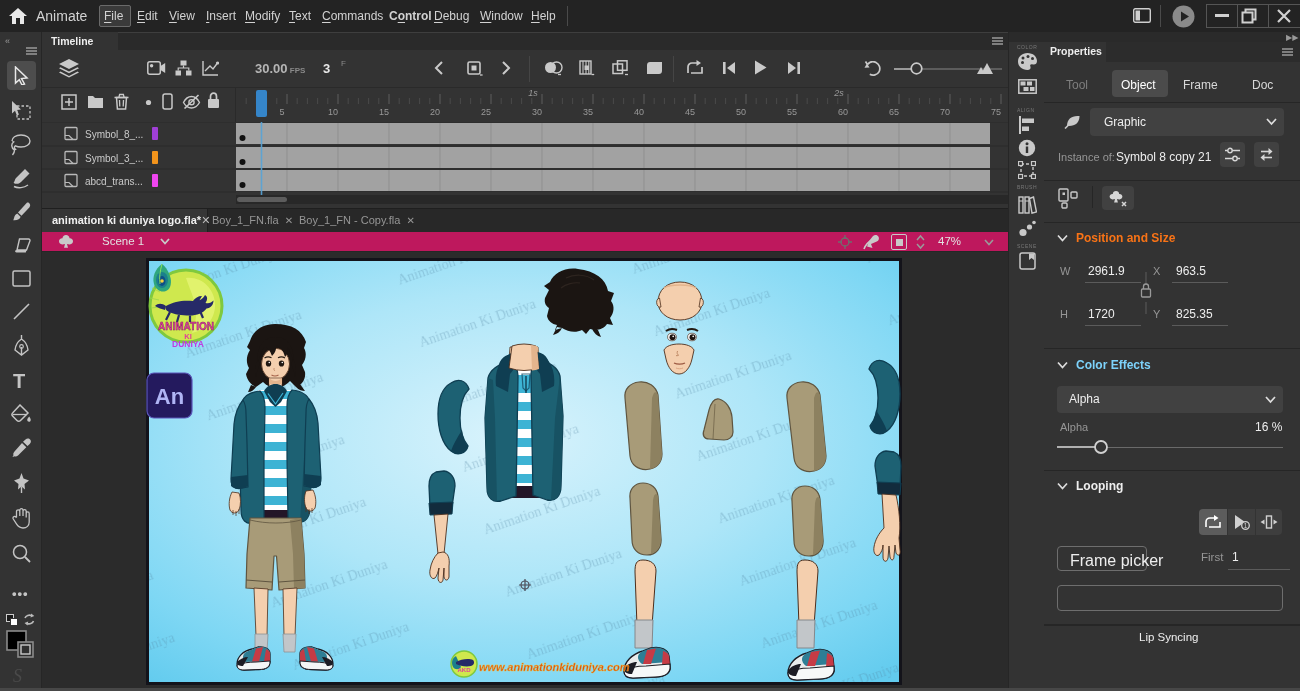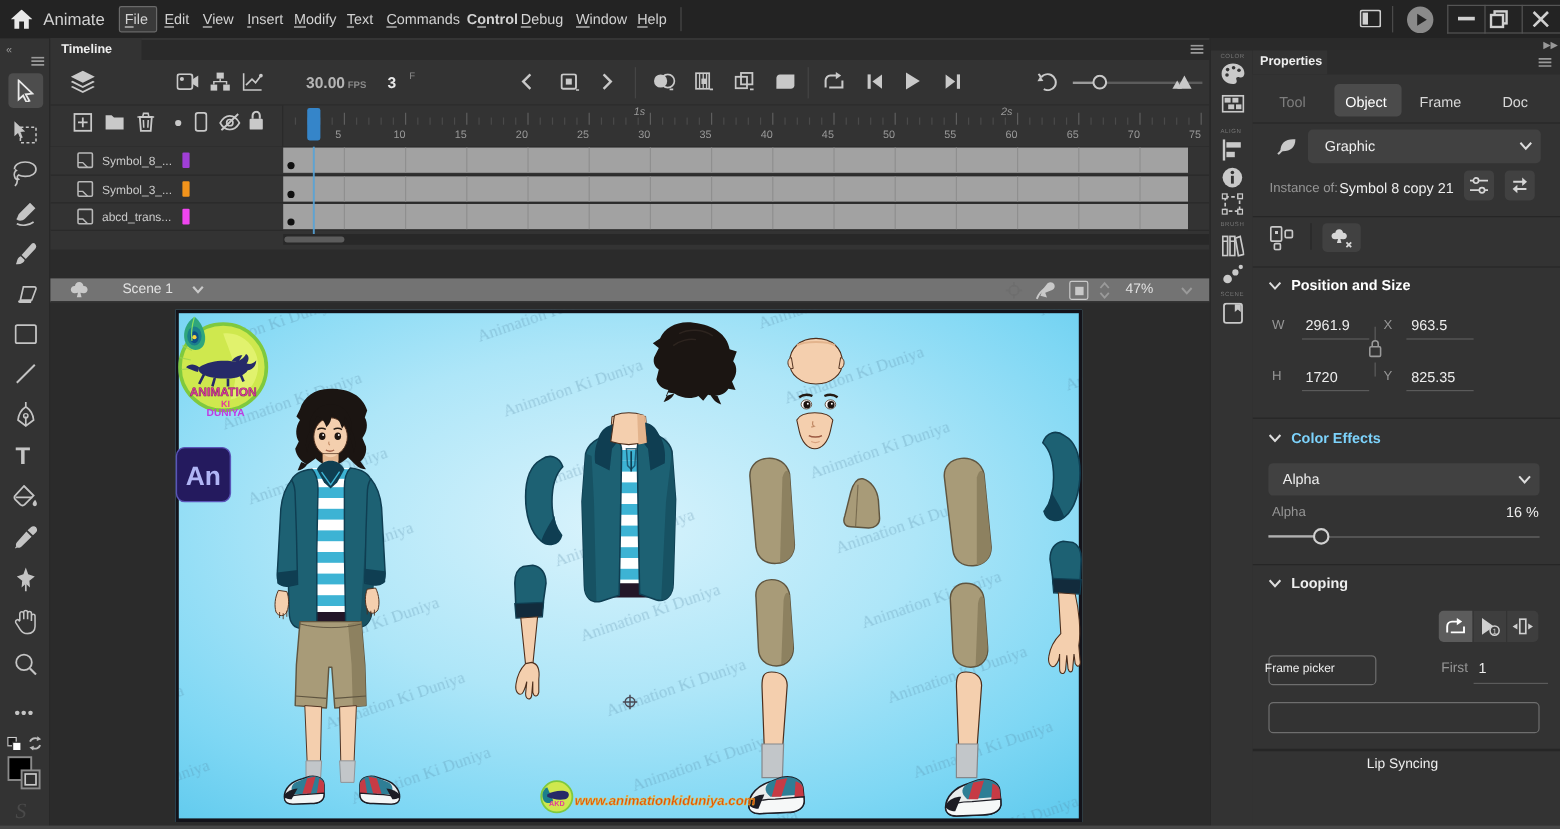--- a/index.html
+++ b/index.html
@@ -437,22 +437,28 @@
           <path d="M0 47 L966 47" stroke="#2a2a2a" stroke-width="1"></path>
           <path d="M0 70 L966 70" stroke="#2a2a2a" stroke-width="1"></path>
           <rect x="194" y="70" width="754" height="3" fill="#333"></rect>
           <path d="M219.5 0 L219.5 73" stroke="#57a4d8" stroke-width="1.6" opacity="0.9"></path>
         </svg>
     
     <div class="abs" style="left:194px;top:163px;width:772px;height:9px;background:#282828;"></div>
     <div class="abs" style="left:195px;top:165px;width:50px;height:5px;background:#5d5d5d;border-radius:3px;"></div>
   </circle></div>
 
-
-  <div class="abs" id="editbar" style="left:42px;top:232px;width:966px;height:20px;background:#737373;border-bottom:1px solid #262626;">
+  <div class="abs" id="doctabs" style="left:42px;top:208px;width:966px;height:24px;background:#282828;border-top:1px solid #1f1f1f;">
+    <div class="abs" style="left:0;top:0;width:166px;height:24px;background:#363636;border-right:1px solid #1f1f1f;"></div>
+    <div class="abs" style="left:10px;top:5px;font-size:11px;font-weight:bold;color:#f0f0f0;">animation ki duniya logo.fla*<span style="font-weight:normal;color:#bbb;">✕</span></div>
+    <div class="abs" style="left:170px;top:5px;font-size:11px;color:#969696;">Boy_1_FN.fla &nbsp;<span style="font-size:10px;">✕</span></div>
+    <div class="abs" style="left:257px;top:5px;font-size:11px;color:#969696;">Boy_1_FN - Copy.fla &nbsp;<span style="font-size:10px;">✕</span></div>
+  </div>
+
+  <div class="abs" id="editbar" style="left:42px;top:232px;width:966px;height:20px;background:#be185d;border-bottom:1px solid #262626;">
     <svg class="abs" style="left:16px;top:2px" width="16" height="16" viewBox="0 0 16 16">
         <path d="M8 1 C10 1 11.5 2.5 11.5 4.3 C13.5 4.1 15 5.5 15 7.3 C15 9.1 13.5 10.5 11.6 10.4 L9 10 L10 13.8 L6 13.8 L7 10 L4.4 10.4 C2.5 10.5 1 9.1 1 7.3 C1 5.5 2.5 4.1 4.5 4.3 C4.5 2.5 6 1 8 1 Z" fill="#c9c9c9"></path>
       </svg>
     <div class="abs" style="left:60px;top:3px;font-size:11.5px;color:#e2e2e2;">Scene 1</div>
     <svg class="abs" style="left:118px;top:6px" width="10" height="7" viewBox="0 0 10 7">
         <path d="M1 1 L5 5.5 L9 1" stroke="#c9c9c9" stroke-width="1.8" fill="none"></path>
       </svg>
     <svg class="abs" style="left:796px;top:3px" width="14" height="14" viewBox="0 0 14 14">
         <circle cx="7" cy="7" r="4" fill="none" stroke="#6e6e6e" stroke-width="1.3"></circle>
         <path d="M7 0 L7 4 M7 10 L7 14 M0 7 L4 7 M10 7 L14 7" stroke="#6e6e6e" stroke-width="1.3"></path>
@@ -760,21 +766,21 @@
     <div class="abs" style="left:58px;top:154px;width:32px;height:24px;background:#414141;border-radius:4px;"></div>
     <svg class="abs" style="left:64px;top:158px" width="19" height="17" viewBox="0 0 19 17">
         <path d="M8 1 C9.8 1 11.2 2.3 11.2 3.9 C13 3.7 14.4 5 14.4 6.6 C14.4 8.2 13 9.5 11.3 9.4 L9 9.1 L9.9 12.5 L6.1 12.5 L7 9.1 L4.7 9.4 C3 9.5 1.6 8.2 1.6 6.6 C1.6 5 3 3.7 4.8 3.9 C4.8 2.3 6.2 1 8 1 Z" fill="#d6d6d6"></path>
         <path d="M14 12 L18 16 M18 12 L14 16" stroke="#d6d6d6" stroke-width="1.5"></path>
       </svg>
     <div class="abs" style="left:0;top:190px;width:256px;height:1px;background:#262626;"></div>
 
     <svg class="abs" style="left:13px;top:202px" width="11" height="8" viewBox="0 0 11 8">
         <path d="M1 1.5 L5.5 6.5 L10 1.5" stroke="#ddd" stroke-width="1.7" fill="none"></path>
       </svg>
-    <div class="abs" style="left:32px;top:199px;font-size:12px;font-weight:bold;color:#ffffff;">Position and Size</div>
+    <div class="abs" style="left:32px;top:199px;font-size:12px;font-weight:bold;color:#f97316;">Position and Size</div>
     <div class="abs" style="left:16px;top:233px;font-size:11px;color:#969696;">W</div>
     <div class="abs" style="left:44px;top:232px;font-size:12px;color:#eee;">2961.9</div>
     <div class="abs" style="left:41px;top:250px;width:56px;height:1px;background:#5b5b5b;"></div>
     <div class="abs" style="left:109px;top:233px;font-size:11px;color:#969696;">X</div>
     <div class="abs" style="left:132px;top:232px;font-size:12px;color:#eee;">963.5</div>
     <div class="abs" style="left:128px;top:250px;width:56px;height:1px;background:#5b5b5b;"></div>
     <div class="abs" style="left:16px;top:276px;font-size:11px;color:#969696;">H</div>
     <div class="abs" style="left:44px;top:275px;font-size:12px;color:#eee;">1720</div>
     <div class="abs" style="left:41px;top:293px;width:56px;height:1px;background:#5b5b5b;"></div>
     <div class="abs" style="left:109px;top:276px;font-size:11px;color:#969696;">Y</div>
@@ -820,21 +826,21 @@
     <svg class="abs" style="left:189px;top:482px" width="17" height="16" viewBox="0 0 17 16">
         <path d="M2 1 L12 8 L2 15 Z" fill="#d0d0d0"></path>
         <circle cx="12.5" cy="11.5" r="3.8" fill="#3e3e3e" stroke="#d0d0d0" stroke-width="1.3"></circle>
         <text x="12.5" y="14" font-size="6.5" fill="#d0d0d0" text-anchor="middle" font-family="Liberation Sans,sans-serif">1</text>
       </svg>
     <svg class="abs" style="left:216px;top:483px" width="18" height="14" viewBox="0 0 18 14">
         <rect x="6.5" y="1" width="5" height="12" fill="none" stroke="#d0d0d0" stroke-width="1.4"></rect>
         <path d="M0.5 7 L4.5 4.5 L4.5 9.5 Z M17.5 7 L13.5 4.5 L13.5 9.5 Z" fill="#d0d0d0"></path>
       </svg>
     <div class="abs" style="left:13px;top:514px;width:90px;height:25px;border:1px solid #6e6e6e;border-radius:4px;"></div>
-    <div class="abs" style="left:10px;top:520px;font-size:10px;color:#eee;">Frame picker</div>
+    <div class="abs" style="left:26px;top:520px;font-size:16px;color:#eee;">Frame picker</div>
     <div class="abs" style="left:157px;top:519px;font-size:11.5px;color:#969696;">First</div>
     <div class="abs" style="left:188px;top:518px;font-size:12px;color:#eee;">1</div>
     <div class="abs" style="left:184px;top:537px;width:62px;height:1px;background:#5b5b5b;"></div>
     <div class="abs" style="left:13px;top:553px;width:226px;height:26px;border:1px solid #6e6e6e;border-radius:4px;"></div>
     <div class="abs" style="left:95px;top:559px;font-size:11.5px;color:#eee;margin-top:40px;">Lip Syncing</div>
     <div class="abs" style="left:0;top:592px;width:256px;height:2px;background:#262626;"></div>
   </div>
 
   <div class="abs" style="left:0;top:688px;width:1300px;height:3px;background:#474747;"></div>
 </div>

